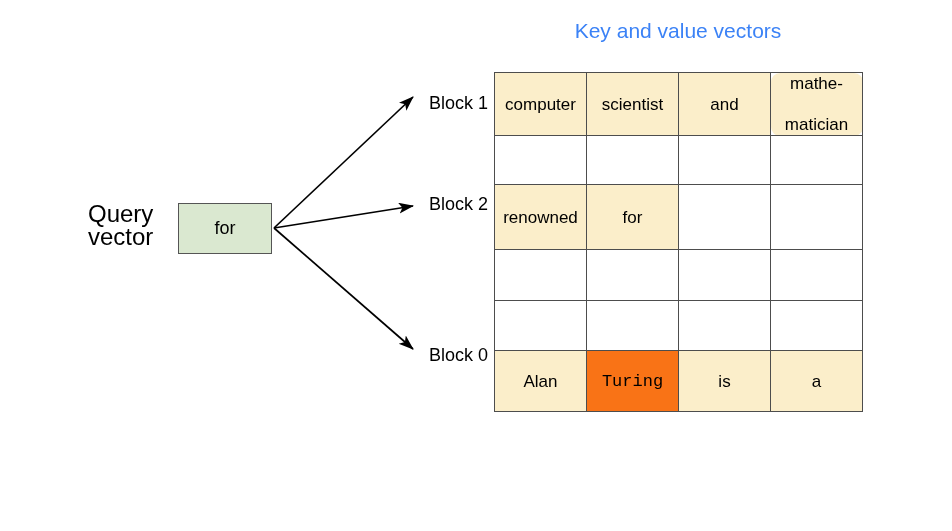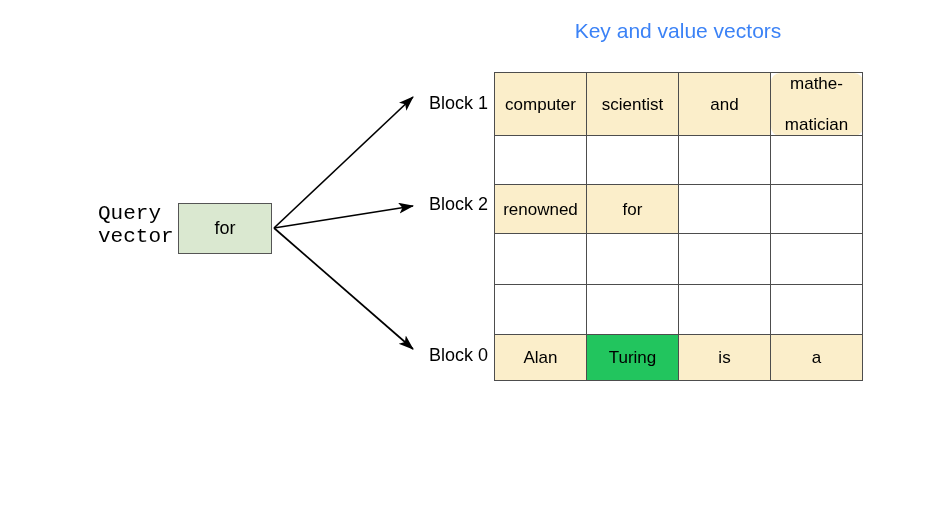--- a/index.html
+++ b/index.html
@@ -34,28 +34,27 @@
     text-align: center;
     font-size: 21px;
     line-height: 26px;
     color: #3b82f6;
     white-space: nowrap;
   }
 
   
   .query-label {
     position: absolute;
-    left: 98px;
+    left: 88px;
     top: 202px;
     width: 74px;
     text-align: left;
-    font-size: 21px;
+    font-size: 24px;
     line-height: 23px;
     color: #000000;
-    font-family: Liberation Mono, monospace;
   }
 
   
   .query-box {
     position: absolute;
     left: 178px;
     top: 203px;
     width: 94px;
     height: 51px;
     box-sizing: border-box;
@@ -109,24 +108,24 @@
     vertical-align: middle;
     font-size: 17px;
     line-height: 21px;
     color: #000000;
     padding: 0;
     background: #ffffff;
     overflow: hidden;
   }
   .kv-table tr.r1 td { height: 59px; }
   .kv-table tr.r2 td { height: 49px; }
-  .kv-table tr.r3 td { height: 49px; }
+  .kv-table tr.r3 td { height: 65px; }
   .kv-table tr.r4 td { height: 51px; }
   .kv-table tr.r5 td { height: 50px; }
-  .kv-table tr.r6 td { height: 46px; }
+  .kv-table tr.r6 td { height: 61px; }
 
   .kv-table td.filled { background: #fbeeca; }
   .kv-table td.empty  { background: #ffffff; }
   .kv-table td .cell-text { display: block; }
   .kv-table td.wrap .cell-text { white-space: normal; }
 </style>
 </head>
 <body style="background: rgb(255, 255, 255);">
 
 <div id="canvas">
@@ -229,21 +228,21 @@
           <span class="cell-text"></span>
         </td>
         <td class="empty" style="background: rgb(255, 255, 255); border-color: rgb(77, 77, 77);">
           <span class="cell-text"></span>
         </td>
       </tr>
       <tr class="r6">
         <td class="filled" style="background: rgb(251, 238, 202); border-color: rgb(77, 77, 77);">
           <span class="cell-text">Alan</span>
         </td>
-        <td class="filled" style="background: #22c55e; border-color: rgb(77, 77, 77);">
+        <td class="filled" style="background: #f97316; border-color: rgb(77, 77, 77); font-family: Liberation Mono, monospace;">
           <span class="cell-text">Turing</span>
         </td>
         <td class="filled" style="background: rgb(251, 238, 202); border-color: rgb(77, 77, 77);">
           <span class="cell-text">is</span>
         </td>
         <td class="filled" style="background: rgb(251, 238, 202); border-color: rgb(77, 77, 77);">
           <span class="cell-text">a</span>
         </td>
       </tr>
     </tbody>

